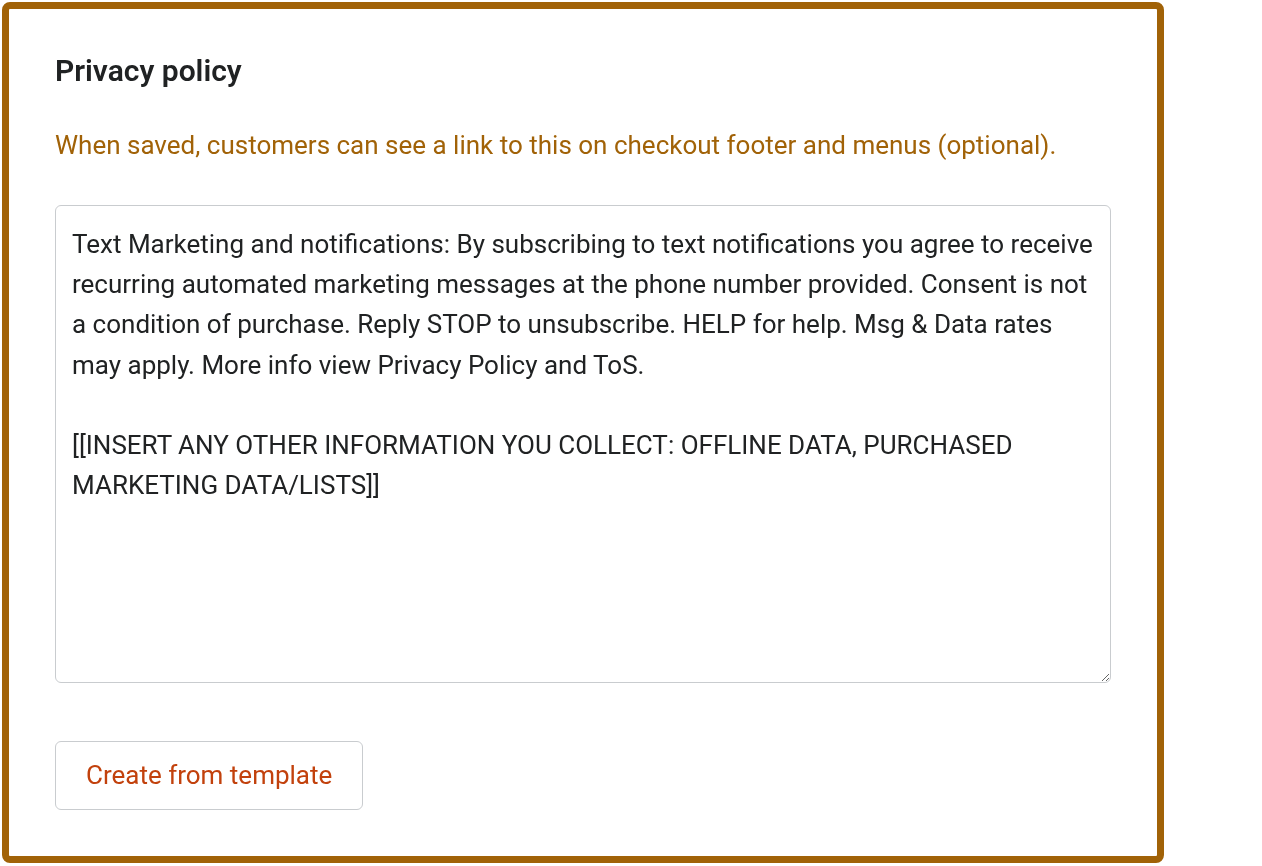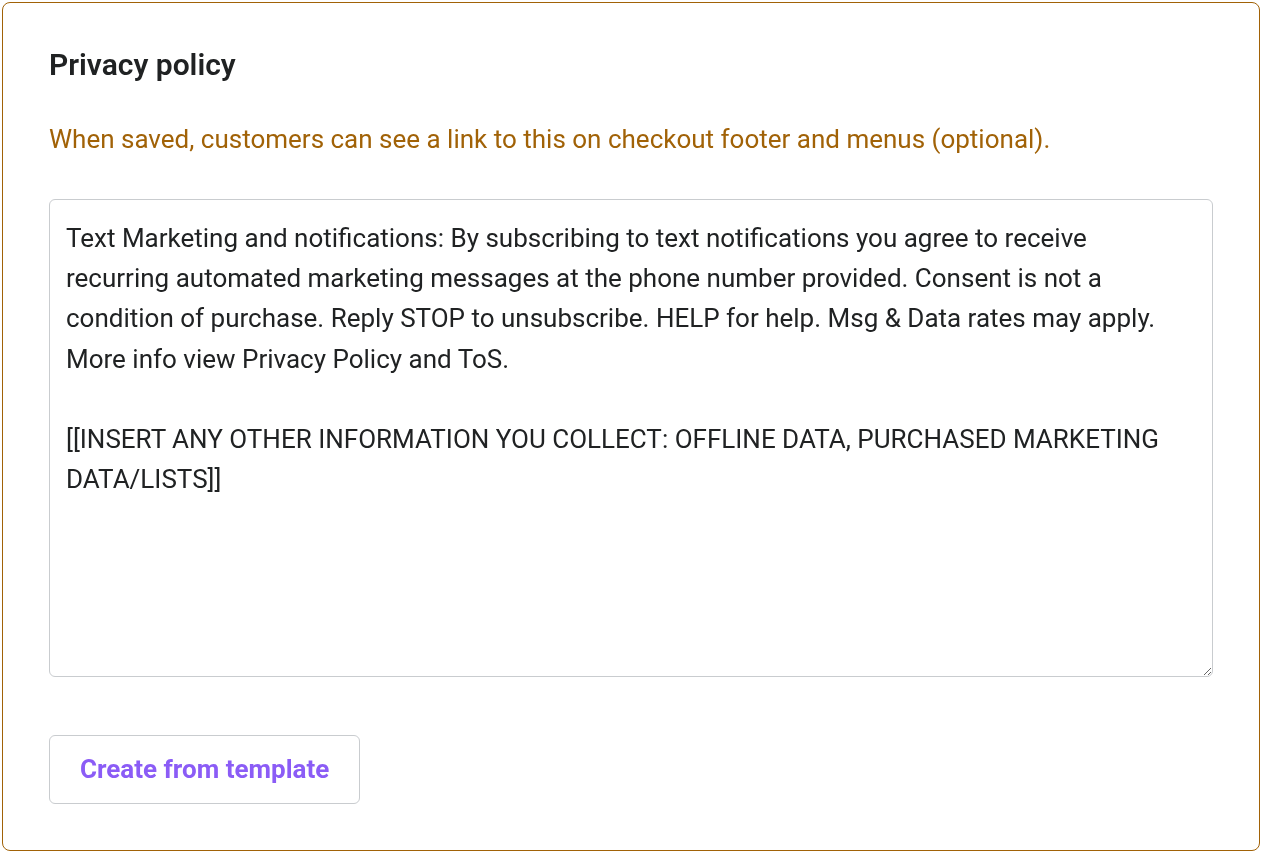--- a/index.html
+++ b/index.html
@@ -6,23 +6,23 @@
       box-sizing: border-box;
       margin: 0;
       padding: 0;
     }
     body {
       font-family: -apple-system, BlinkMacSystemFont, "Segoe UI", Roboto, Helvetica, Arial, sans-serif;
       background: #ffffff;
       padding: 0;
     }
     .card {
-      width: 1258px;
+      width: 1162px;
       margin: 2px;
-      border: 1px solid #a16207;
+      border: 7px solid #a16207;
       border-radius: 8px;
       padding: 44px 46px 46px 46px;
       background: #ffffff;
     }
     .title {
       font-size: 30px;
       font-weight: 600;
       color: #202223;
       margin-bottom: 38px;
       line-height: 1.2;
@@ -49,25 +49,25 @@
       margin-bottom: 58px;
       display: block;
     }
     .button {
       display: inline-block;
       padding: 18px 30px;
       border: 1px solid #c9cccf;
       border-radius: 6px;
       background: #ffffff;
       font-size: 26px;
-      color: #8b5cf6;
+      color: #c2410c;
       cursor: pointer;
       font-family: inherit;
       line-height: 1.2;
-      font-weight: 700;
+      font-weight: 400;
     }
   </style>
 </head>
 <body>
 
 <div class="card">
   <h2 class="title">Privacy policy</h2>
   <p class="description">When saved, customers can see a link to this on checkout footer and menus (optional).</p>
   <textarea class="textarea" style="">Text Marketing and notifications: By subscribing to text notifications you agree to receive recurring automated marketing messages at the phone number provided. Consent is not a condition of purchase. Reply STOP to unsubscribe. HELP for help. Msg &amp; Data rates may apply. More info view Privacy Policy and ToS.
 

